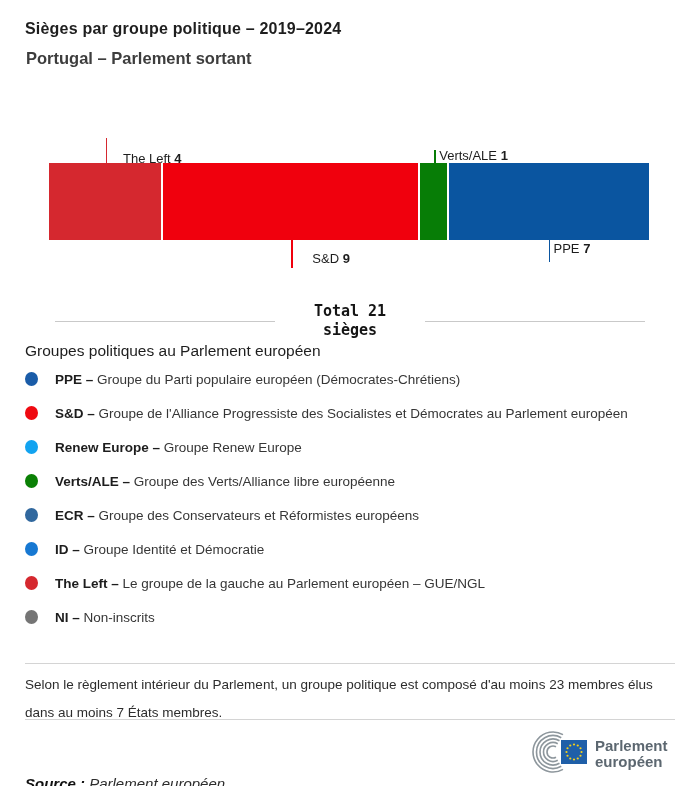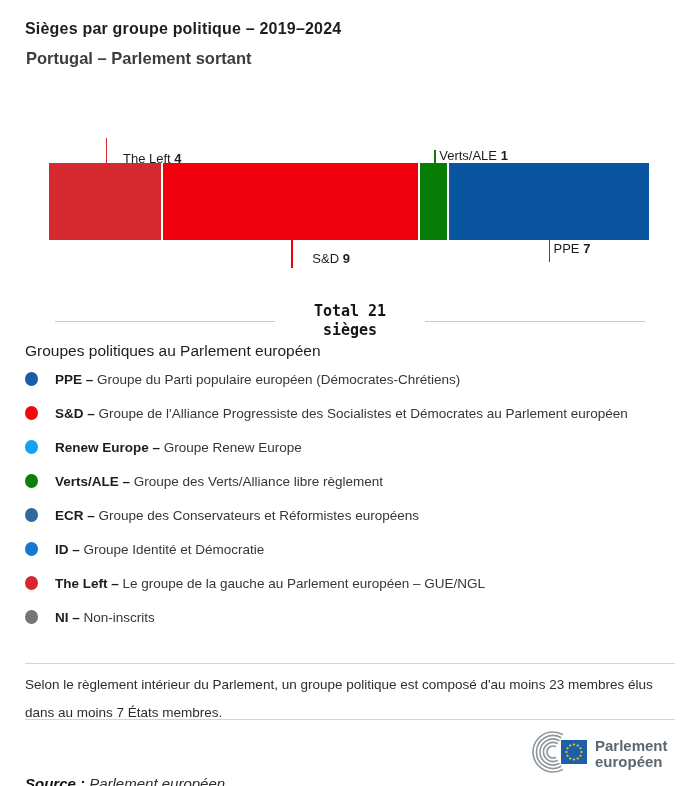--- a/index.html
+++ b/index.html
@@ -81,21 +81,21 @@
       <div class="legend-row">
         <span class="dot" style="background: rgb(239, 10, 17);"></span>
         <span class="legend-text"><b>S&amp;D – </b><span>Groupe de l'Alliance Progressiste des Socialistes et Démocrates au Parlement européen</span></span>
       </div>
       <div class="legend-row">
         <span class="dot" style="background: rgb(18, 163, 240);"></span>
         <span class="legend-text"><b>Renew Europe – </b><span>Groupe Renew Europe</span></span>
       </div>
       <div class="legend-row">
         <span class="dot" style="background: rgb(10, 128, 5);"></span>
-        <span class="legend-text"><b>Verts/ALE – </b><span>Groupe des Verts/Alliance libre règlement</span></span>
+        <span class="legend-text"><b>Verts/ALE – </b><span>Groupe des Verts/Alliance libre européenne</span></span>
       </div>
       <div class="legend-row">
         <span class="dot" style="background: rgb(49, 104, 158);"></span>
         <span class="legend-text"><b>ECR – </b><span>Groupe des Conservateurs et Réformistes européens</span></span>
       </div>
       <div class="legend-row">
         <span class="dot" style="background: rgb(23, 120, 210);"></span>
         <span class="legend-text"><b>ID – </b><span>Groupe Identité et Démocratie</span></span>
       </div>
       <div class="legend-row">

